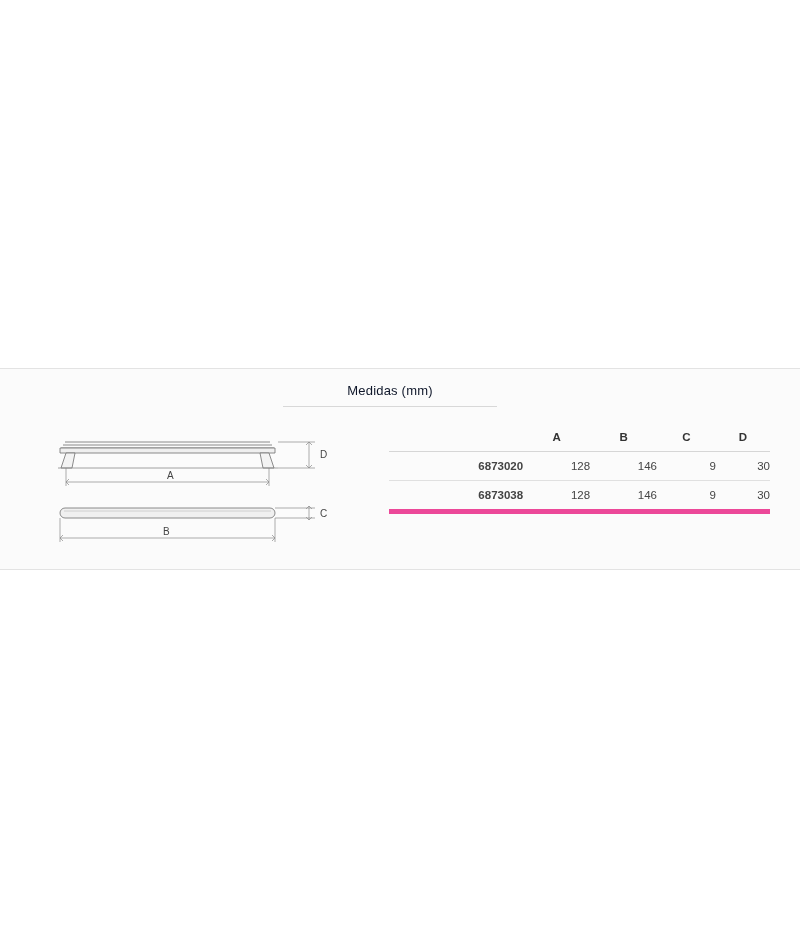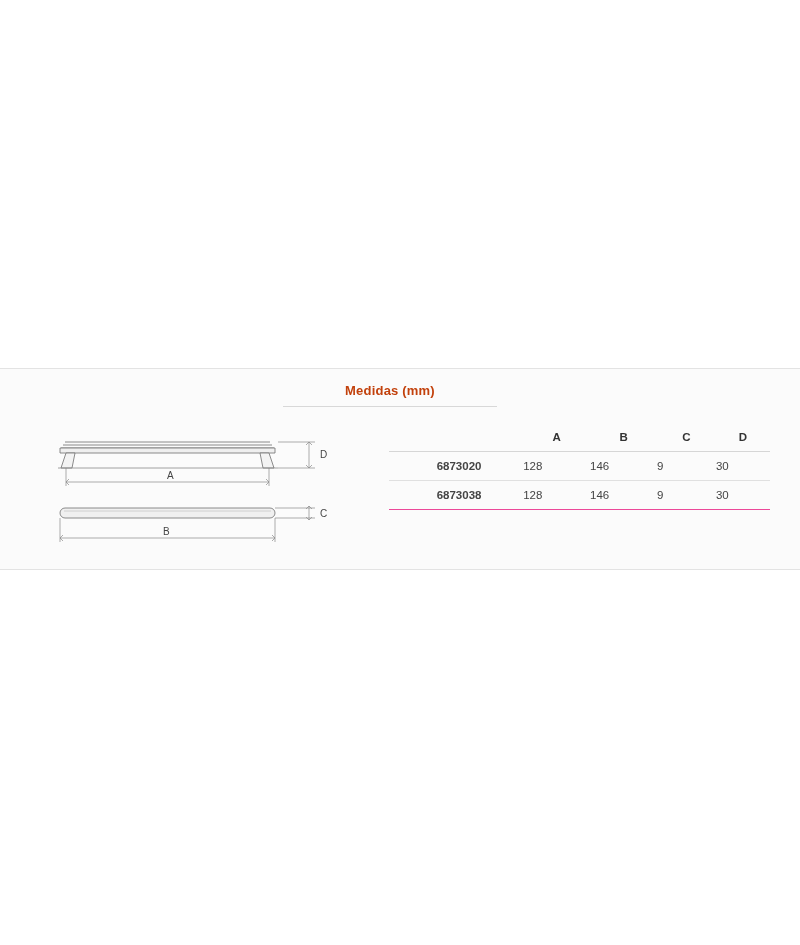--- a/index.html
+++ b/index.html
@@ -30,23 +30,23 @@
   
   .measures-title-wrap {
     position: absolute;
     left: 283px;
     top: 382px;
     width: 214px;
     text-align: center;
   }
   .measures-title {
     font-size: 13px;
-    color: #c2410c;
+    color: #0f172a;
     letter-spacing: 0.2px;
-    font-weight: 700;
+    font-weight: 400;
     line-height: 18px;
   }
   .title-underline {
     position: absolute;
     left: 283px;
     top: 406px;
     width: 214px;
     height: 1px;
     background: #d8d8d8;
   }
@@ -72,34 +72,34 @@
   .spec-table th {
     font-weight: bold;
     font-size: 11.5px;
     color: #333;
     padding: 6px 0 8px 0;
     text-align: center;
     border-bottom: 1px solid #d6d6d6;
   }
   .spec-table th.ref-col,
   .spec-table td.ref-col {
-    text-align: center;
+    text-align: right;
     padding-left: 6px;
     width: 130px;
     font-weight: bold;
   }
   .spec-table td {
     padding: 8px 0 8px 0;
-    text-align: left;
+    text-align: right;
     border-bottom: 1px solid #e0e0e0;
     color: #444;
     font-size: 11.5px;
   }
   .spec-table tr:last-child td {
-    border-bottom: 1px solid #ec4899;
+    border-bottom: 5px solid #ec4899;
   }
   .col-a { width: 68px; }
   .col-b { width: 68px; }
   .col-c { width: 60px; }
   .col-d { width: 55px; }
 </style>
 </head>
 <body>
 
 <div class="sheet">

